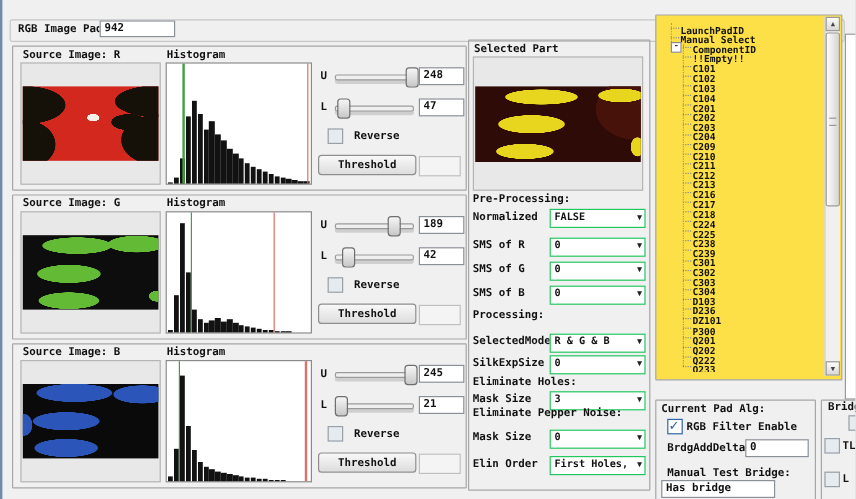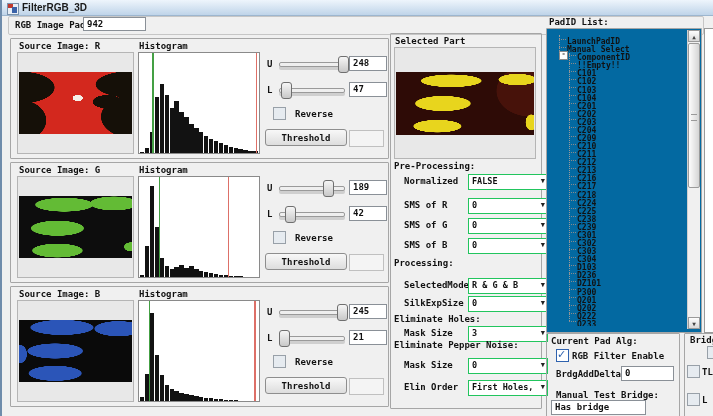--- a/index.html
+++ b/index.html
@@ -73,25 +73,25 @@
   .srow{position:absolute;left:0;width:123px;height:18px;}
   .slider{position:absolute;left:16px;top:0;width:66px;height:18px;}
   .slider .track{position:absolute;left:0;right:0;top:7px;height:3px;background:#efefef;border:1px solid #9a9a9a;border-radius:2px;box-shadow:0 3px 0 #cfcfcf;}
   .sthumb{position:absolute;top:1px;width:9px;height:15px;background:linear-gradient(#f6f6f6,#c8c8c8);border:1px solid #6f6f6f;border-radius:3px;}
   .val-box{left:86px;top:1px;width:33px;height:12px;}
   .thr-box{position:absolute;background:#f4f4f4;border:1px solid #c0c0c0;}
   
   .mid-group{left:390px;top:33px;width:150px;height:374px;}
   .sel-frame{left:394px;top:47px;width:140px;height:110px;}
   .sel-frame .img{top:22%;bottom:21%;}
-  .mrow{position:absolute;left:404px;width:144px;height:16px;}
+  .mrow{position:absolute;left:394px;width:144px;height:16px;}
   .mrow > .lbl{left:0;top:0;}
   .mhead{left:394px;}
   
-  .tree-group{left:546px;top:28px;width:154px;height:303px;background:#0369a1;}
+  .tree-group{left:546px;top:12px;width:154px;height:303px;background:#fde047;}
   .tree-inner{position:absolute;left:2px;top:2px;width:136px;height:295px;overflow:hidden;}
   .tree-row{position:absolute;height:8px;line-height:8px;}
   .tree-row .t-label{font:700 8px "DejaVu Sans Mono",monospace;color:#111;white-space:nowrap;}
   .tree-row .dash{display:inline-block;width:7px;height:1px;border-top:1px dotted #8a8a8a;vertical-align:middle;margin-right:1px;}
   .expander{display:inline-block;width:7px;height:7px;border:1px solid #8a8a8a;background:#fff;font:700 7px "DejaVu Sans Mono",monospace;
     line-height:5px;text-align:center;color:#333;margin-right:1px;vertical-align:middle;}
   .guide{position:absolute;width:1px;border-left:1px dotted #9a9a9a;}
   .scrollbar{position:absolute;right:1px;top:1px;width:12px;height:299px;background:#f0f0f0;border-left:1px solid #d0d0d0;}
   .sb-btn{position:absolute;left:0;width:12px;height:12px;background:linear-gradient(#fdfdfd,#d8d8d8);
     border:1px solid #9a9a9a;font-size:6px;text-align:center;line-height:11px;color:#444;box-sizing:border-box;}
@@ -102,27 +102,20 @@
     border-top:1px solid #9a9a9a;border-bottom:1px solid #9a9a9a;}
   .side-sliver{position:absolute;left:704px;top:28px;width:10px;height:303px;background:#fff;border:1px solid #9a9a9a;}
   .cpa-group{left:546px;top:333px;width:132px;height:85px;}
   .bridge-group{left:684px;top:333px;width:60px;height:85px;}
   .header-panel{position:absolute;left:8px;top:16px;width:694px;height:17px;border:1px solid #c6c6c6;border-radius:2px;}
 </style>
 </head>
 <body>
 
 <div id="win">
-  <div class="titlebar">
-    <span class="app-icon">
-        <i class="q1"></i>
-        <i class="q2"></i>
-      </span>
-    <span class="title">FilterRGB_3D</span>
-  </div>
   <div class="win-left-edge"></div>
 
   <div class="header-panel"></div>
   <span class="lbl" style="left:15px;top:20px;">RGB Image PadID:</span>
   <div class="textbox" style="left:83px;top:17px;width:58px;height:11px;">942</div>
 
   <div id="channels">
   <div class="group channel" style="top:38px">
     <span class="lbl" style="left:8px;top:2px;">Source Image: R</span>
     <span class="lbl" style="left:128px;top:2px;">Histogram</span>

